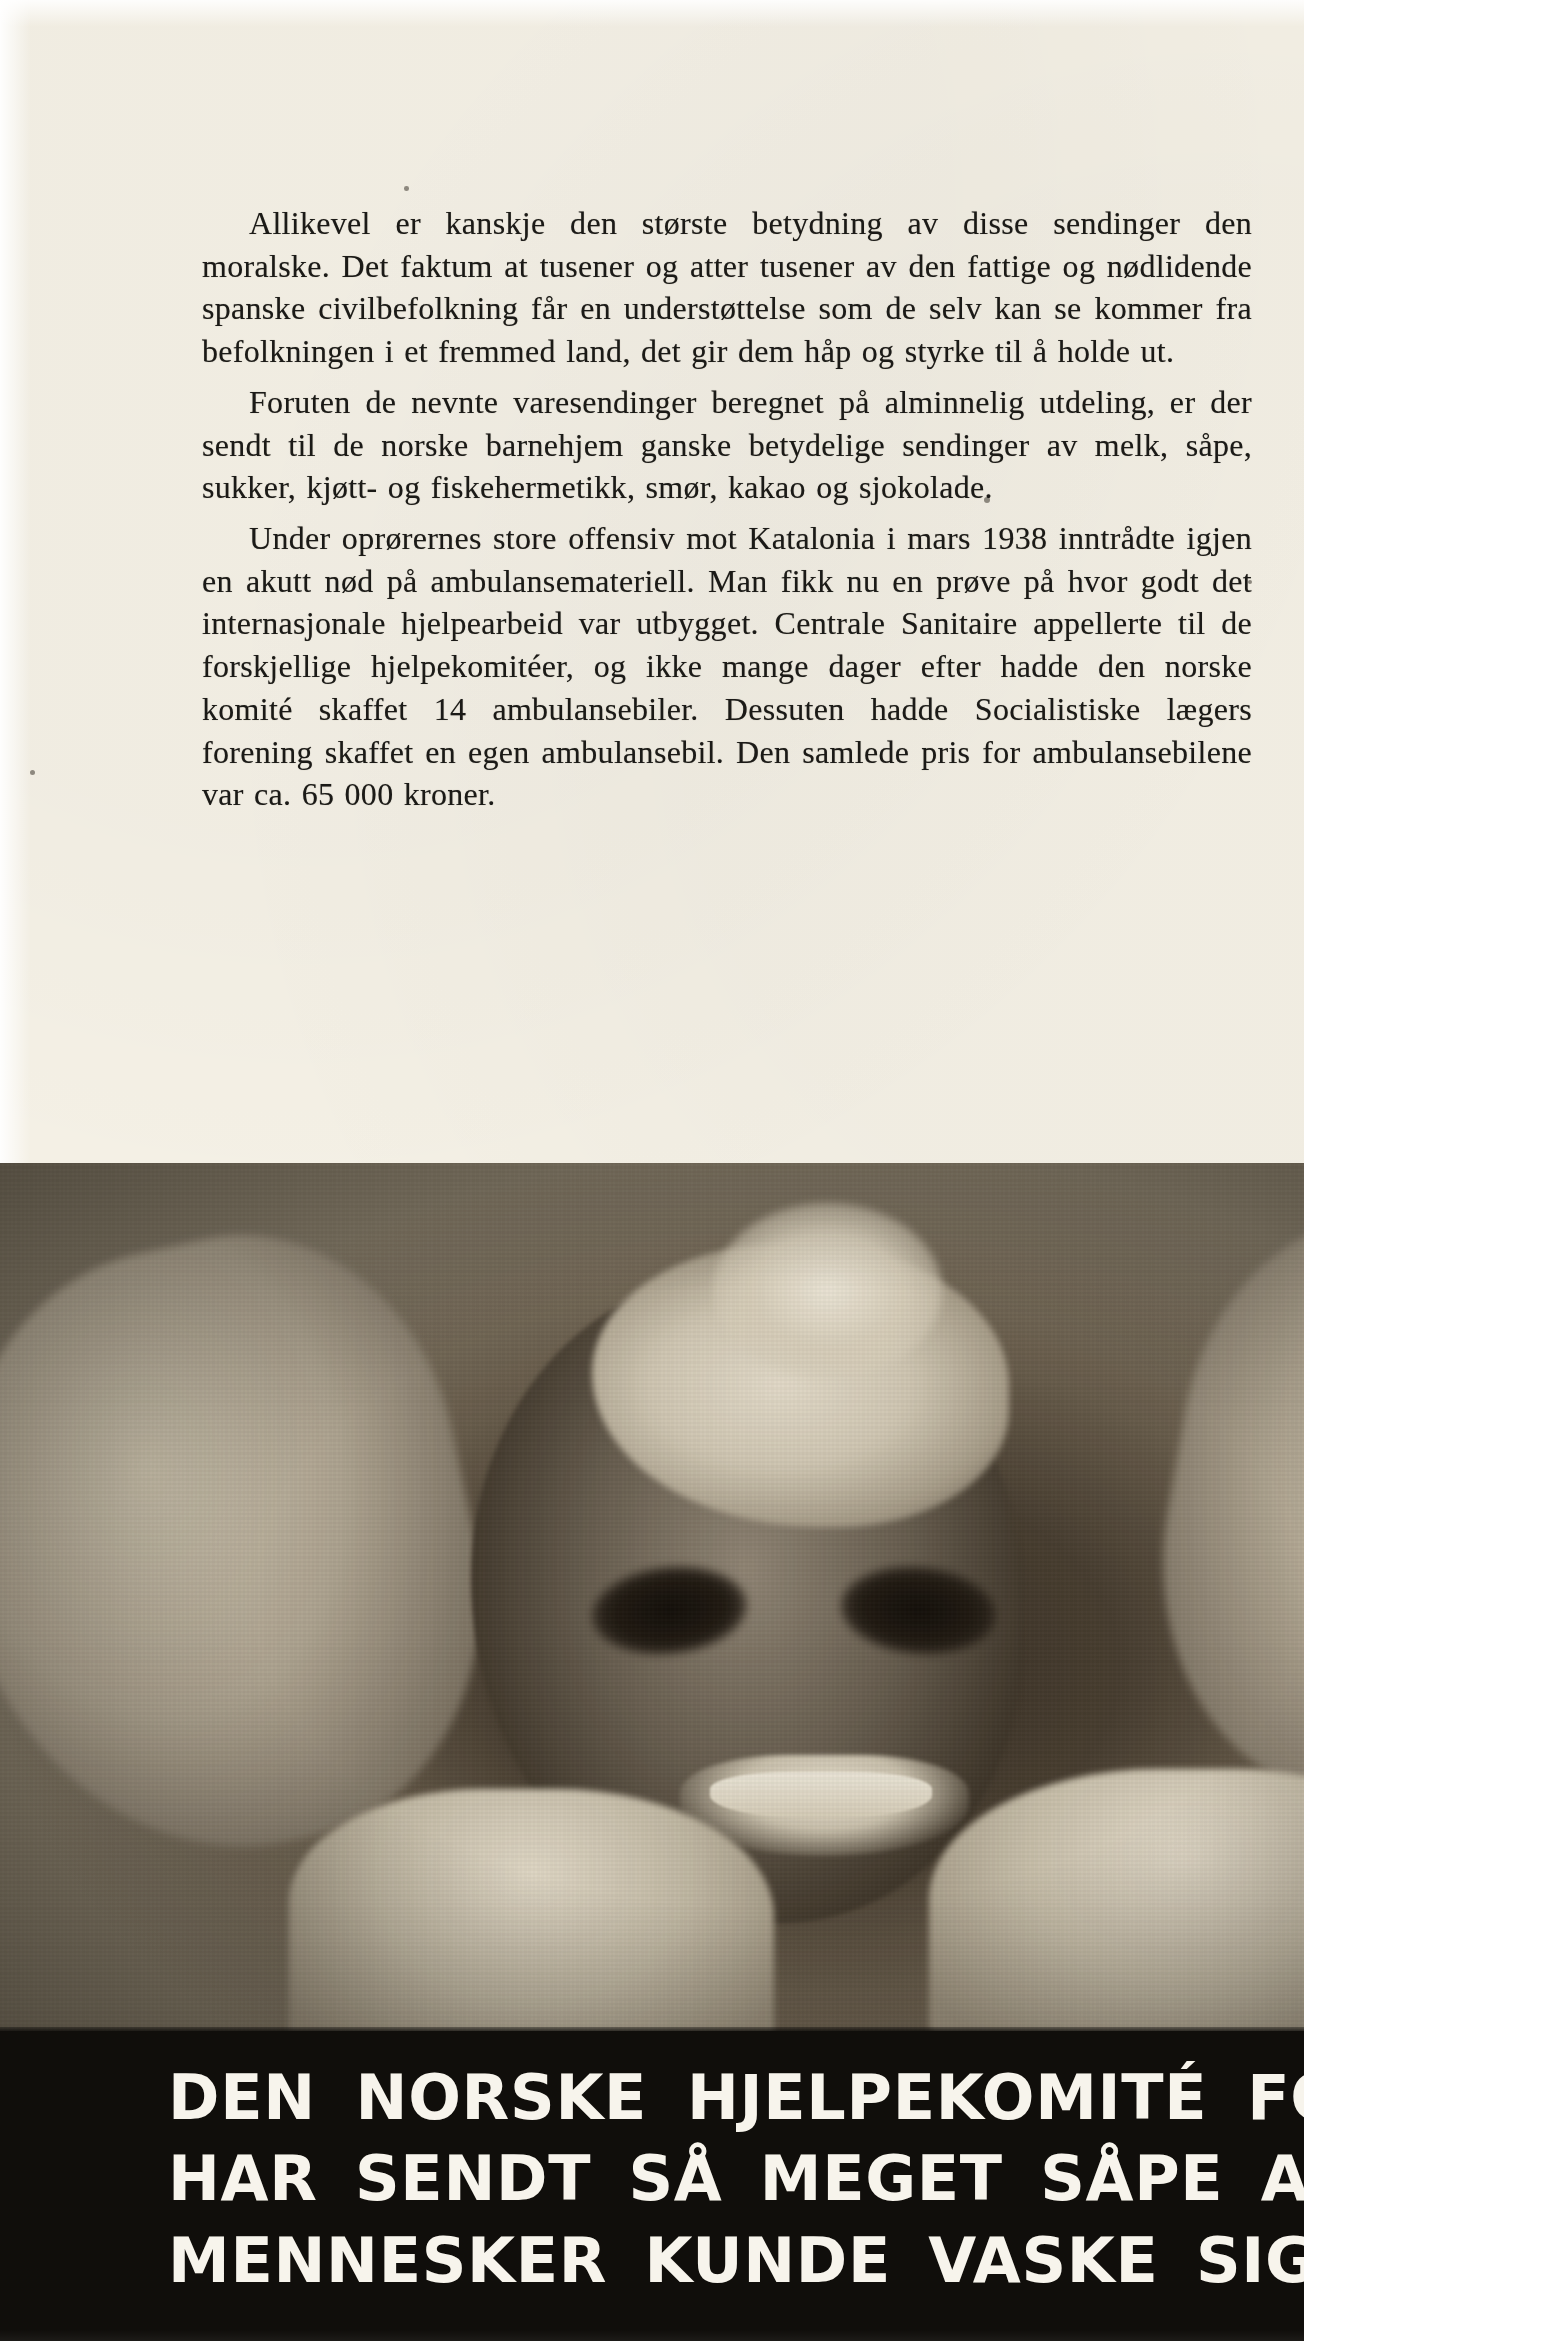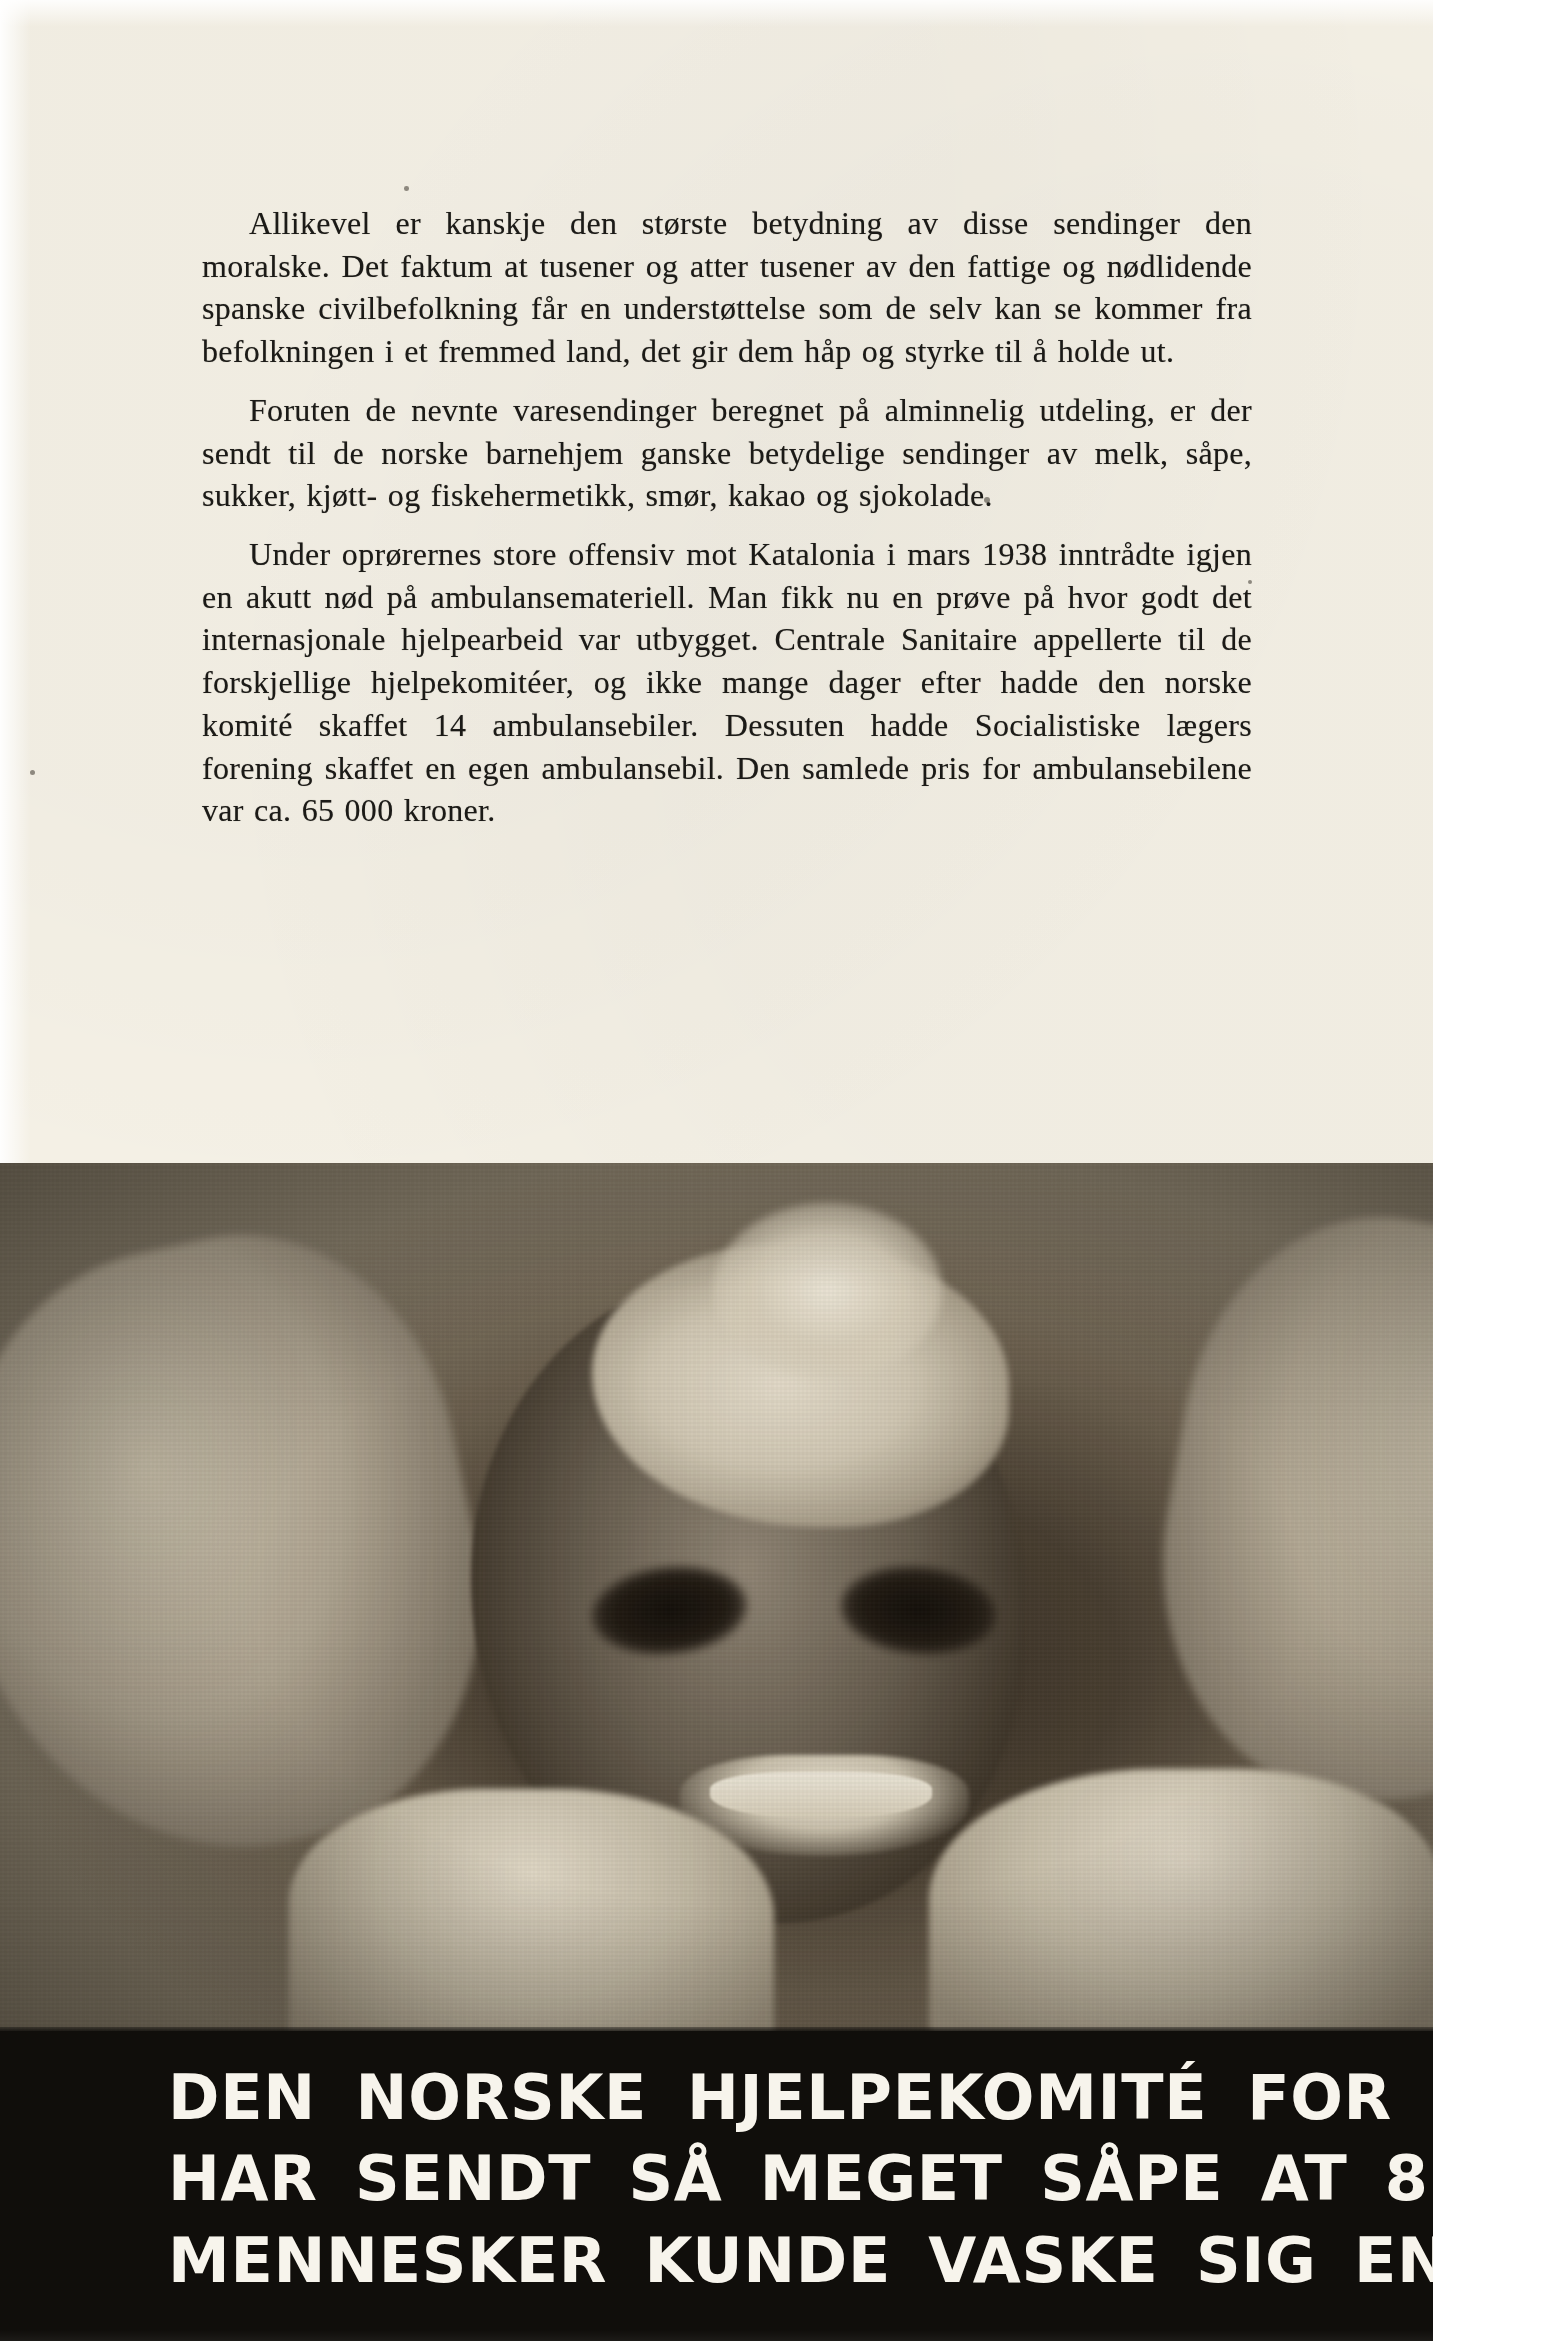--- a/index.html
+++ b/index.html
@@ -2,21 +2,21 @@
 <html style="font-size:10.8px"><head>
 <meta charset="utf-8">
 <style>
   html, body {
     margin: 0;
     padding: 0;
     background: #ffffff;
   }
   #page {
     position: relative;
-    width: 1433px;
+    width: 1304px;
     height: 2342px;
     background: #f3efe4;
     overflow: hidden;
     font-family: "Liberation Serif", serif;
   }
 
   
   .paper {
     position: absolute;
     left: 0;
@@ -55,21 +55,21 @@
     text-align: justify;
     text-indent: 47px;
     letter-spacing: 0.3px;
     word-spacing: 2px;
     text-shadow: 0 0 0.8px rgba(40,35,25,0.45);
   }
   .textblock p.p-last {
     text-align: justify;
   }
   .textblock p + p {
-    margin-top: 16px;
+    margin-top: 8px;
   }
 
   
   .speck {
     position: absolute;
     background: rgba(60,55,45,0.55);
     border-radius: 50%;
   }
 
   

